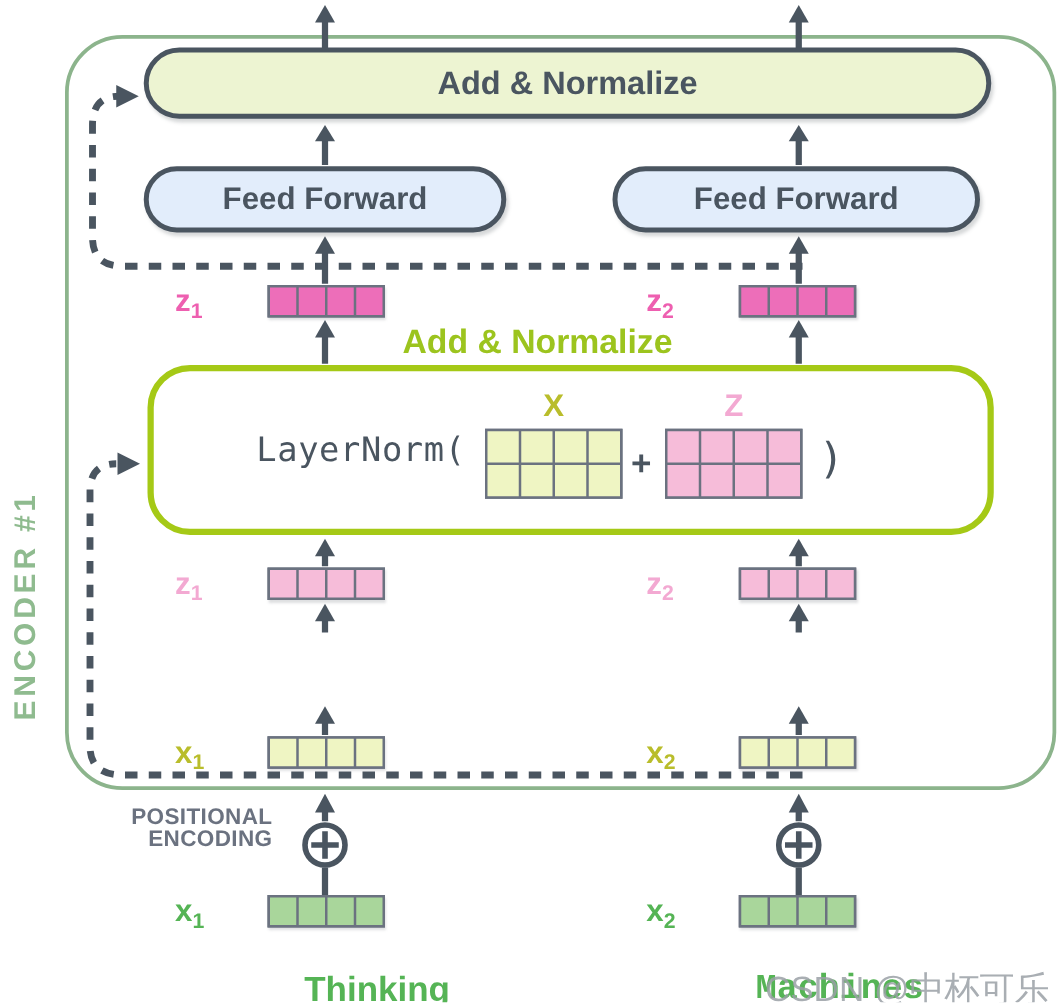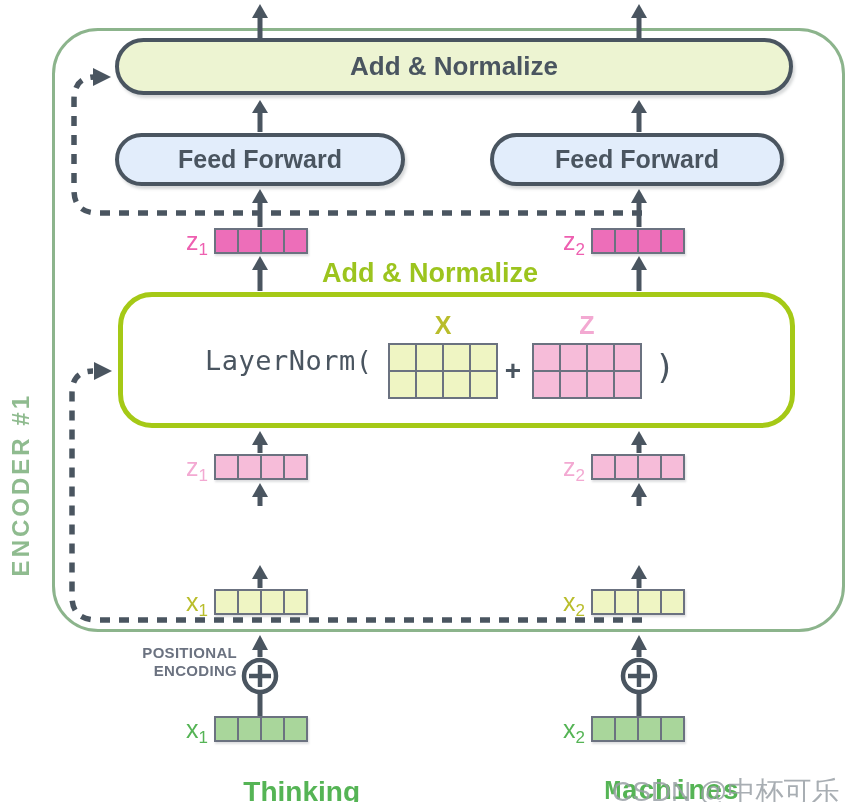--- a/index.html
+++ b/index.html
@@ -46,25 +46,25 @@
   .mat-label{position:absolute;width:110px;text-align:center;font-size:25px;font-weight:bold;}
   .op{position:absolute;display:flex;align-items:center;justify-content:center;color:var(--slate);}
 
   .vec{position:absolute;display:grid;grid-template-columns:repeat(4,21px);grid-auto-rows:22px;
     gap:2px;background:var(--gridline);border:2px solid var(--gridline);
     box-shadow:1px 2px 2px rgba(120,125,130,0.25);}
   .vec>div{background:var(--yellow-cell);}
   .vec.magenta>div{background:var(--magenta-cell);}
   .vec.pink>div{background:var(--pink-cell);}
   .vec.green>div{background:var(--green-cell);}
-  .vlabel{position:absolute;width:68px;text-align:right;font-size:25px;font-weight:normal;line-height:30px;}
+  .vlabel{position:absolute;width:68px;text-align:left;font-size:25px;font-weight:bold;line-height:30px;}
   .vlabel .sub{font-size:17px;vertical-align:-5px;}
 
-  .pos-enc{position:absolute;left:87px;top:644px;width:150px;text-align:right;
-    font-size:15px;line-height:18px;font-weight:bold;color:var(--gray-text);letter-spacing:0.3px;}
+  .pos-enc{position:absolute;left:68px;top:644px;width:150px;text-align:right;
+    font-size:18px;line-height:18px;font-weight:bold;color:var(--gray-text);letter-spacing:0.3px;}
   .token{position:absolute;top:776px;width:200px;text-align:right;
     font-size:28px;font-weight:bold;color:var(--green-text);}
   .token.left{left:160px;} .token.right{left:539px;font-family:Liberation Mono, monospace;}
   .watermark{position:absolute;left:612px;top:773px;font-size:28px;color:var(--watermark);opacity:0.85;}
 
   svg.connections{position:absolute;left:0;top:0;pointer-events:none;}
 </style>
 </head>
 <body>
 

